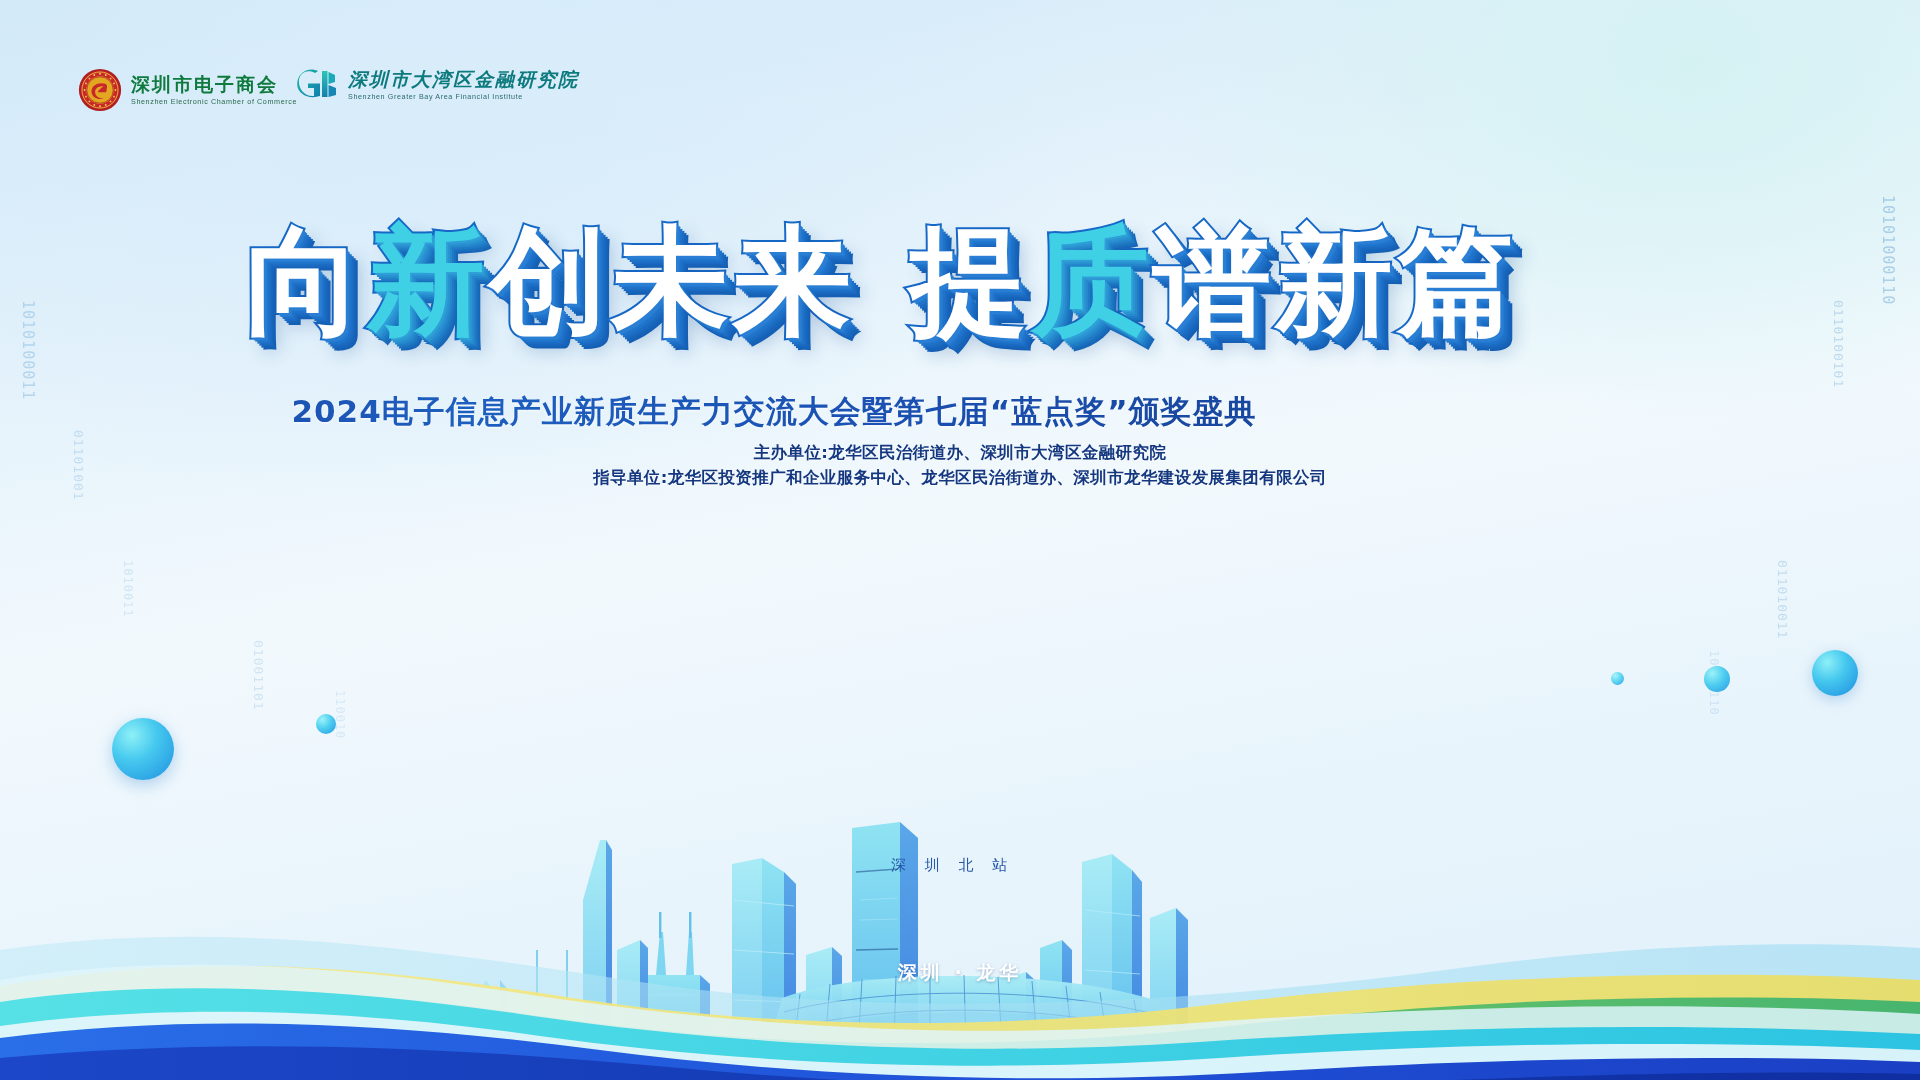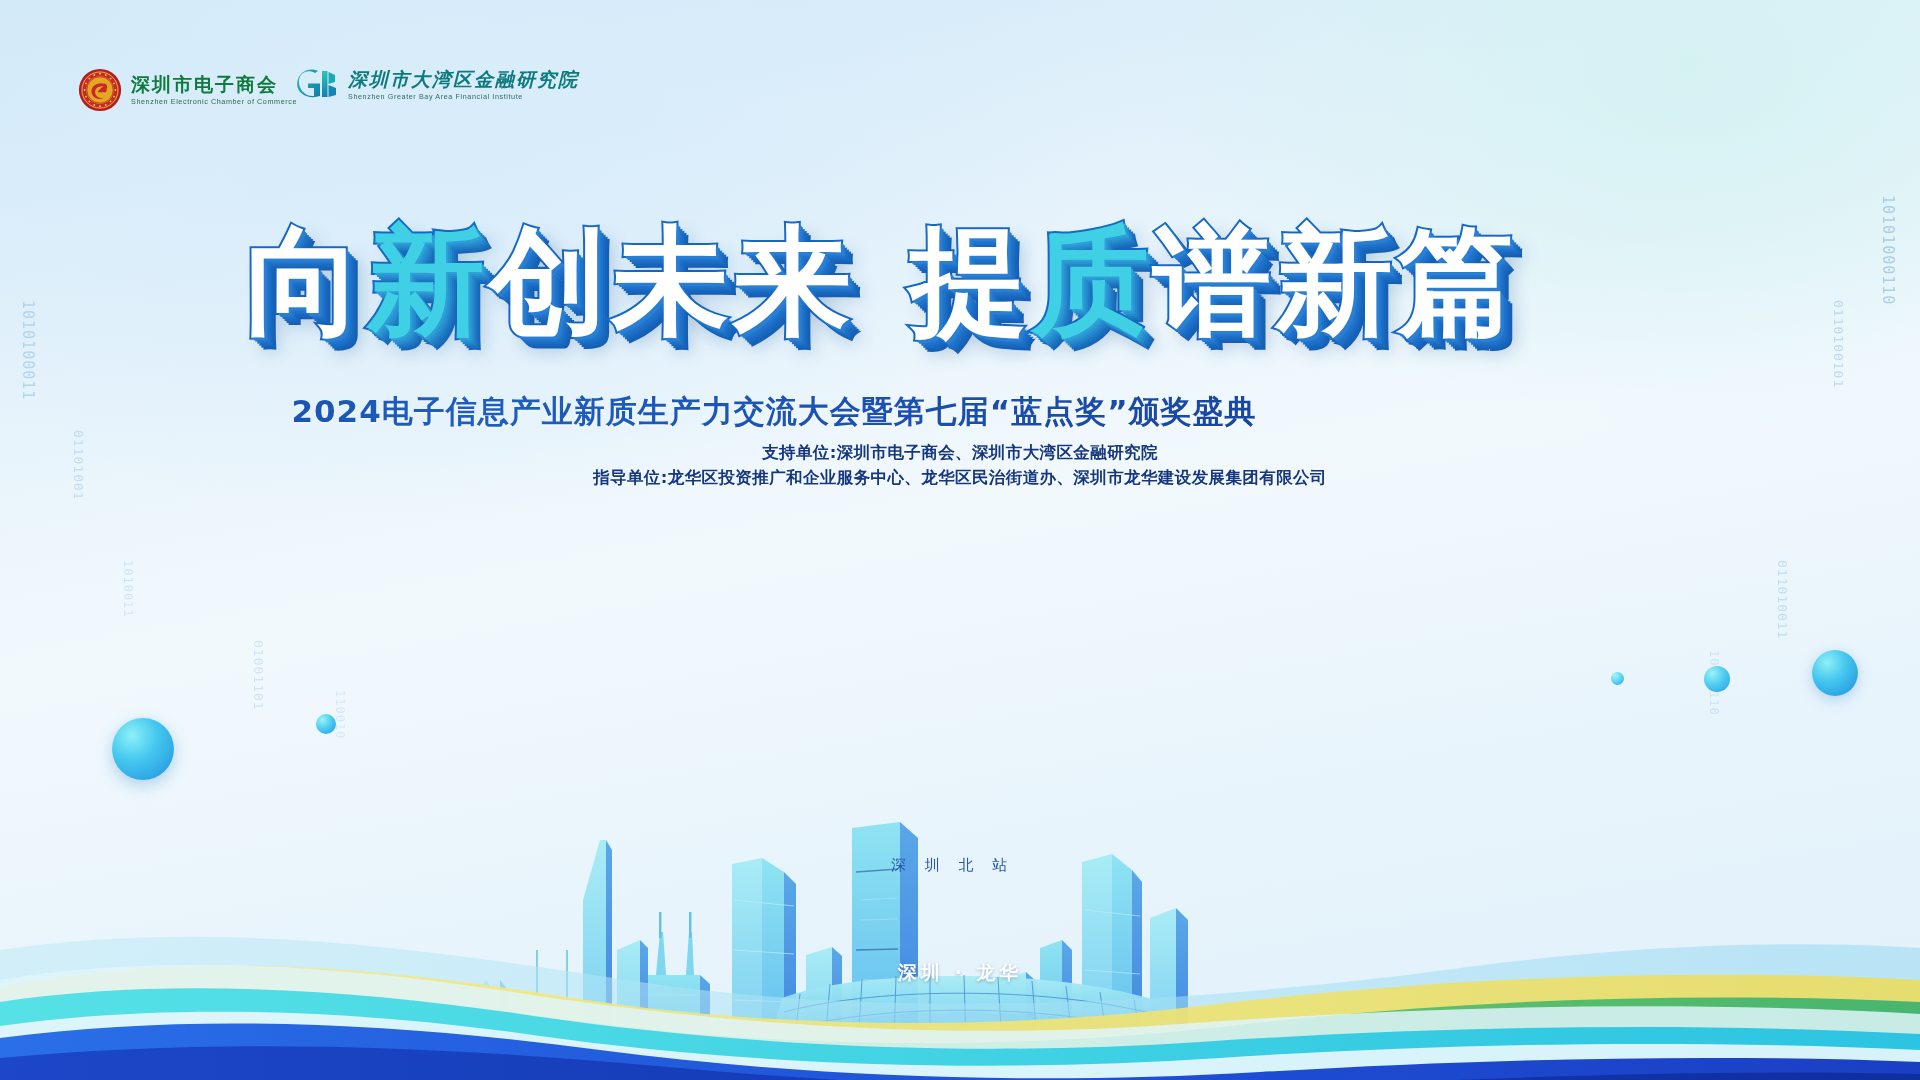--- a/index.html
+++ b/index.html
@@ -244,21 +244,21 @@
     <span class="title-line">
       <span class="tch">向</span><span class="tch accent">新</span><span class="tch">创</span><span class="tch">未</span><span class="tch">来</span>
     </span><span class="title-gap"></span><span class="title-line">
       <span class="tch">提</span><span class="tch accent">质</span><span class="tch">谱</span><span class="tch">新</span><span class="tch">篇</span>
     </span>
   </div>
 
   <div class="subtitle">2024电子信息产业新质生产力交流大会暨第七届“蓝点奖”颁奖盛典</div>
 
   <div class="org-block">
-    <div class="org-line">支持单位:深圳市电子商会、深圳市大湾区金融研究院</div>
+    <div class="org-line">主办单位:龙华区民治街道办、深圳市大湾区金融研究院</div>
     <div class="org-line">指导单位:龙华区投资推广和企业服务中心、龙华区民治街道办、深圳市龙华建设发展集团有限公司</div>
   </div>
 
   <div class="sphere sph-1"></div>
   <div class="sphere sph-2"></div>
   <div class="sphere sph-3"></div>
   <div class="sphere sph-4"></div>
   <div class="sphere sph-5"></div>
 
   <div class="scene">

